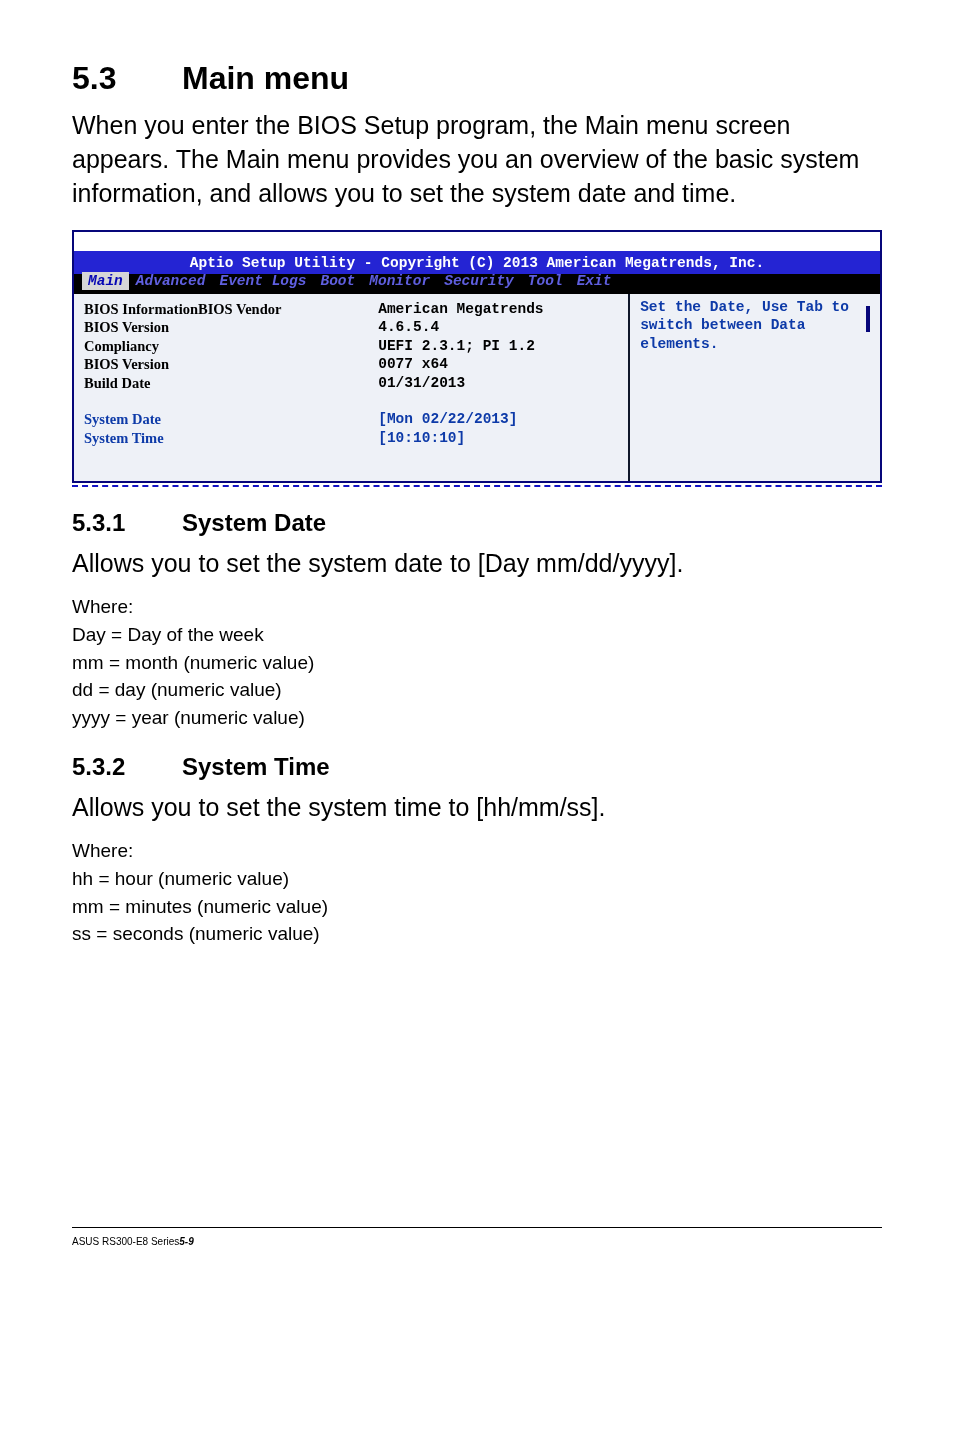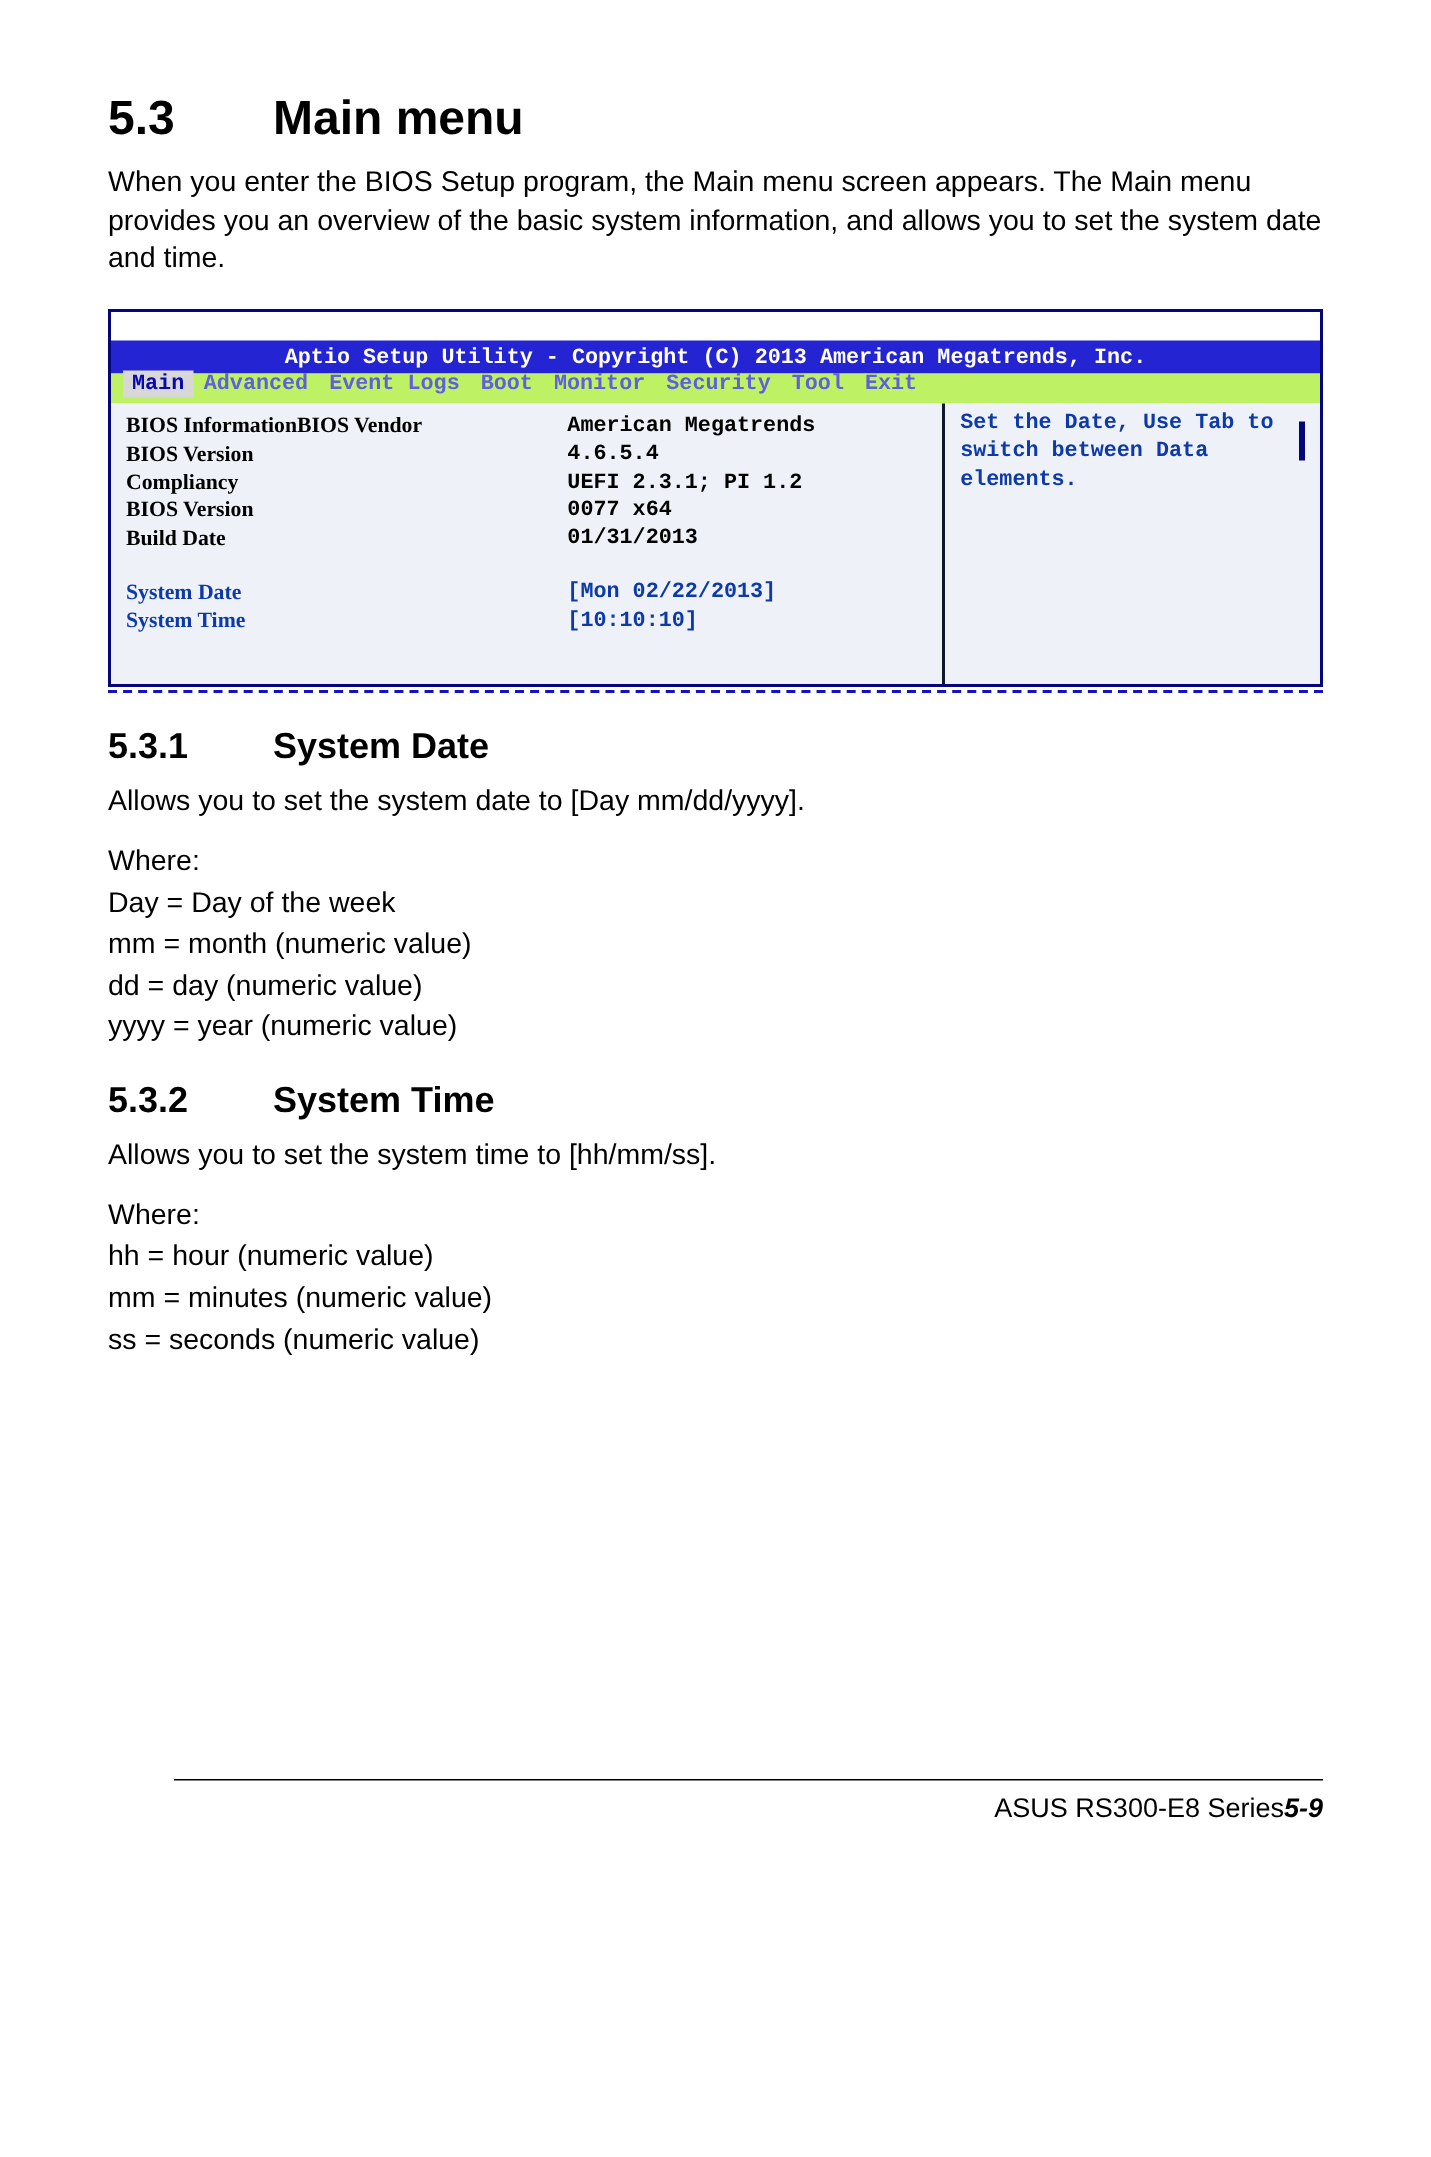--- a/index.html
+++ b/index.html
@@ -14,21 +14,21 @@
   .page {
     padding: 60px 72px 40px 72px;
   }
   h2.section {
     font-size: 32px;
     font-weight: bold;
     margin: 0 0 12px 0;
   }
   h2.section .num { display:inline-block; width: 110px; }
   p.body {
-    font-size: 19px;
+    font-size: 25px;
     line-height: 1.35;
     margin: 0 0 14px 0;
   }
   h3.subsec {
     font-size: 24px;
     font-weight: bold;
     margin: 22px 0 10px 0;
   }
   h3.subsec .num { display:inline-block; width: 110px; }
   .defs p {
@@ -49,24 +49,25 @@
     background: #fff;
   }
   .bios .hdr {
     background: #2424d3;
     color: #fff;
     padding: 3px 6px 1px 6px;
     text-align: center;
     margin-top: 19px;
   }
   .bios .tabs {
-    background: #bef264;
+    background: #000000;
     padding: 0 8px 4px 8px;
     white-space: pre;
     line-height: 1.1;
+    font-style: italic;
   }
   .bios .tab-active {
     background: #d7d7d7;
     color: #0707b4;
     padding: 1px 6px;
   }
   .bios .tab-dim {
     color: #5f5fe0;
     padding: 1px 7px;
   }
@@ -111,23 +112,22 @@
     border: none;
     border-top: 2px dashed #1313c4;
     height: 0;
   }
   
   .footer {
     margin-top: 280px;
     padding-top: 8px;
     border-top: 1px solid #000;
     display: flex;
-    justify-content: flex-end;
-    font-size: 18px;
-    margin-left: 44px;
+    justify-content: flex-start;
+    font-size: 10px;
   }
   .footer .right { font-weight: bold; font-style: italic; }
 </style>
 </head>
 <body>
 
 <div class="page">
 
   <h2 class="section">
     <span class="num">5.3</span><span>Main menu</span>

